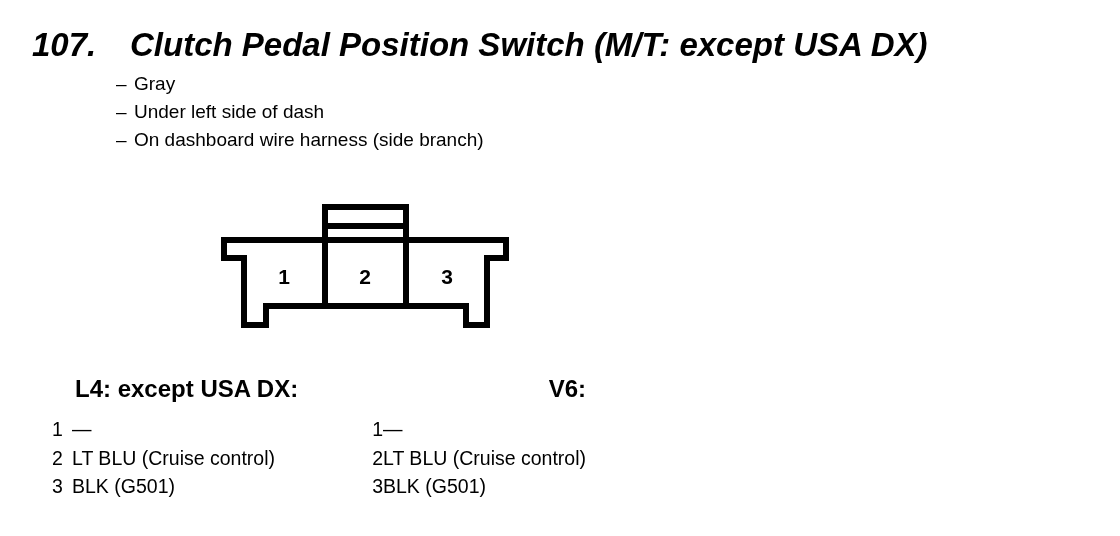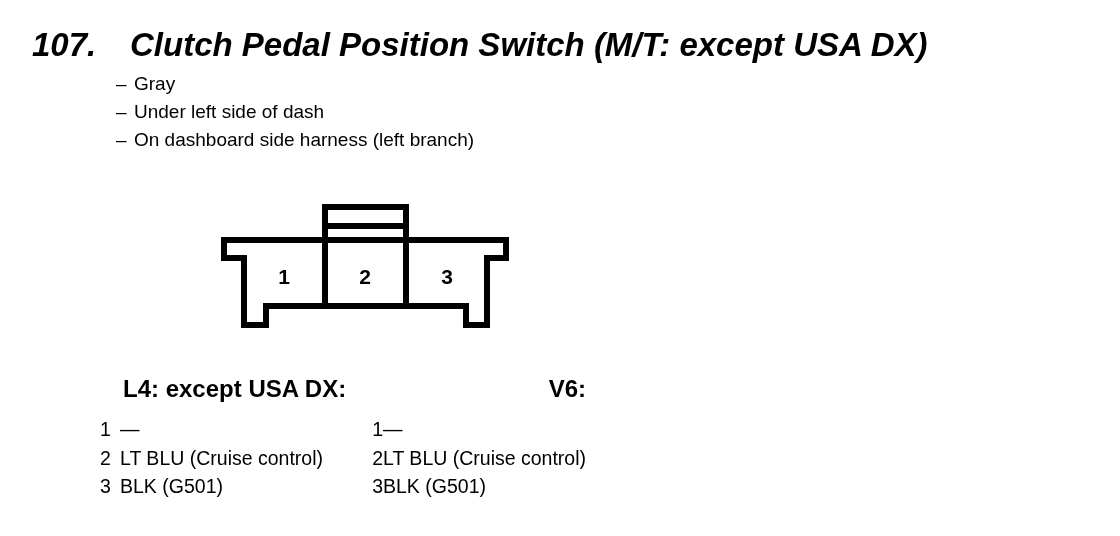--- a/index.html
+++ b/index.html
@@ -87,21 +87,21 @@
     fill: #000000;
     text-anchor: middle;
   }
 
   
   .pinout {
     position: absolute;
     top: 374px;
     font-size: 19.5px;
   }
-  .pinout-l4 { left: 52px; margin-left: 48px; }
+  .pinout-l4 { left: 52px; }
   .pinout-v6 { left: 363px; text-align: right; }
   .pinout-heading {
     margin: 0;
     font-size: 24px;
     font-weight: bold;
     line-height: 30px;
     white-space: nowrap;
   }
   .pinout-l4 .pinout-heading { margin-left: 23px; }
   .pinout-v6 .pinout-heading { margin-left: 22px; }
@@ -133,21 +133,21 @@
     <li class="note">
       <span class="note-dash">–</span>
       <span class="note-text">Gray</span>
     </li>
     <li class="note">
       <span class="note-dash">–</span>
       <span class="note-text">Under left side of dash</span>
     </li>
     <li class="note">
       <span class="note-dash">–</span>
-      <span class="note-text">On dashboard side harness (left branch)</span>
+      <span class="note-text">On dashboard wire harness (side branch)</span>
     </li>
   </ul>
 
   <svg class="connector-svg" viewBox="0 0 1120 536" aria-hidden="true">
     <path class="stroke" d="M224,240 L506,240 L506,258 L487,258 L487,325 L466,325 L466,306 L266,306 L266,325 L244,325 L244,258 L224,258 Z"></path>
     <path class="stroke" d="M325,306 L325,207 L406,207 L406,306"></path>
     <line class="stroke" x1="322" y1="226" x2="409" y2="226"></line>
     <text class="pin-cell-label" x="284" y="284">1</text>
     <text class="pin-cell-label" x="365" y="284">2</text>
     <text class="pin-cell-label" x="447" y="284">3</text>

